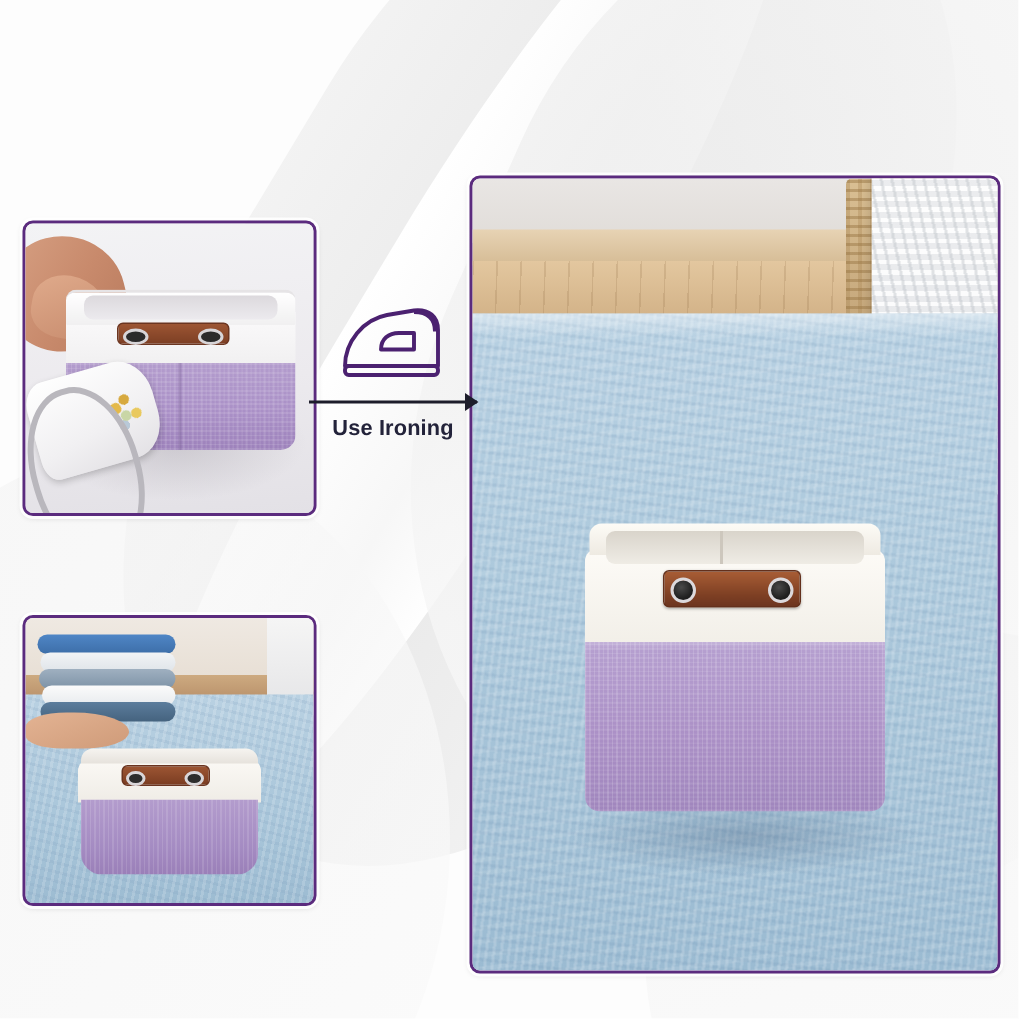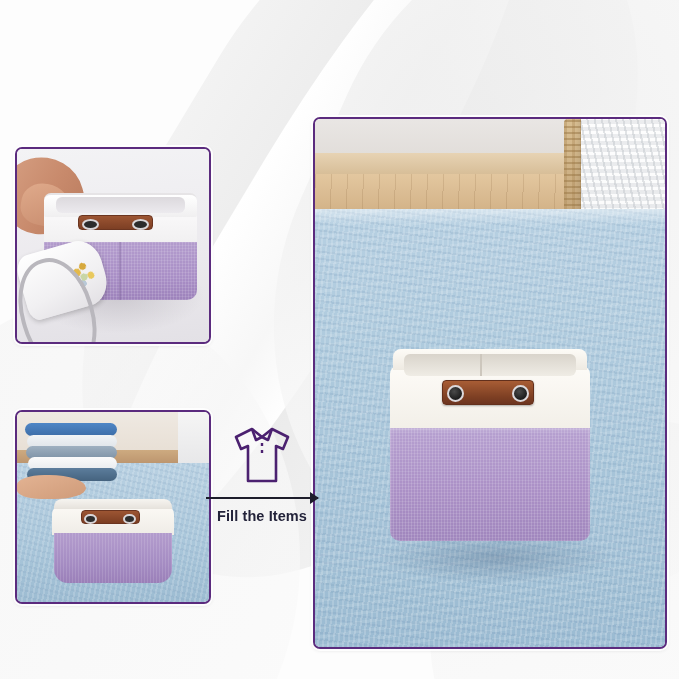--- a/index.html
+++ b/index.html
@@ -261,20 +261,35 @@
         </div>
       </div>
 
       <div class="tl-iron">
         <div class="tl-floral"></div>
       </div>
       <div class="tl-iron-handle" style="left:2%;top:56%;"></div>
     </div>
   </div>
 
+  <div class="step" id="step-ironing">
+    <div class="step-icon">
+      <svg width="76" height="58" viewBox="0 0 76 58" aria-hidden="true">
+        <path d="M6 44 C6 28 18 13 34 10 L52 7 C62 6 68 11 68 20 L68 44 Z" fill="none" stroke="#4b2170" stroke-width="2.6" stroke-linejoin="round"></path>
+        <path d="M52 8 C62 8 66 13 66 21" fill="none" stroke="#4b2170" stroke-width="2.6"></path>
+        <path d="M30 33 C30 26 35 22 42 22 L52 22 L52 33 Z" fill="none" stroke="#4b2170" stroke-width="2.6" stroke-linejoin="round"></path>
+        <rect x="6" y="44" width="62" height="6" rx="2.5" fill="none" stroke="#4b2170" stroke-width="2.6"></rect>
+      </svg>
+    </div>
+    <div class="step-arrow">
+      <div class="line"></div>
+        <div class="head"></div>
+    </div>
+    <div class="step-label">Use Ironing</div>
+  </div>
 
   <div class="panel" id="panel-fill">
     <div class="photo">
       <div class="bl-wall"></div>
       <div class="bl-base"></div>
       <div class="bl-curtain"></div>
       <div class="bl-rug"></div>
 
       <div class="bl-stack">
         <div class="towel t1"></div>
@@ -290,35 +305,20 @@
         <div class="bl-rim"></div>
         <div class="bl-purple"></div>
         <div class="bl-handle">
           <div class="bl-grom l"></div>
           <div class="bl-grom r"></div>
         </div>
       </div>
     </div>
   </div>
 
-  <div class="step" id="step-fill">
-    <div class="step-icon">
-      <svg width="72" height="66" viewBox="0 0 72 66" aria-hidden="true">
-        <path d="M26 7 L36 15 L46 7 L62 15 L57 27 L50 24 L50 59 L22 59 L22 24 L15 27 L10 15 Z" fill="none" stroke="#4b2170" stroke-width="2.6" stroke-linejoin="round"></path>
-        <path d="M26 7 L30 18 L36 15 L42 18 L46 7" fill="none" stroke="#4b2170" stroke-width="2.6" stroke-linejoin="round"></path>
-        <line x1="36" y1="21" x2="36" y2="24" stroke="#4b2170" stroke-width="2.4"></line>
-        <line x1="36" y1="28" x2="36" y2="31" stroke="#4b2170" stroke-width="2.4"></line>
-      </svg>
-    </div>
-    <div class="step-arrow">
-      <div class="line"></div>
-        <div class="head"></div>
-    </div>
-    <div class="step-label">Fill the Items</div>
-  </div>
 
   <div class="panel" id="panel-main">
     <div class="photo">
       <div class="mn-wall"></div>
       <div class="mn-base"></div>
       <div class="mn-floor"></div>
       <div class="mn-wicker"></div>
       <div class="mn-curtain"></div>
       <div class="mn-rug"></div>
       <div class="mn-rug-edge"></div>

